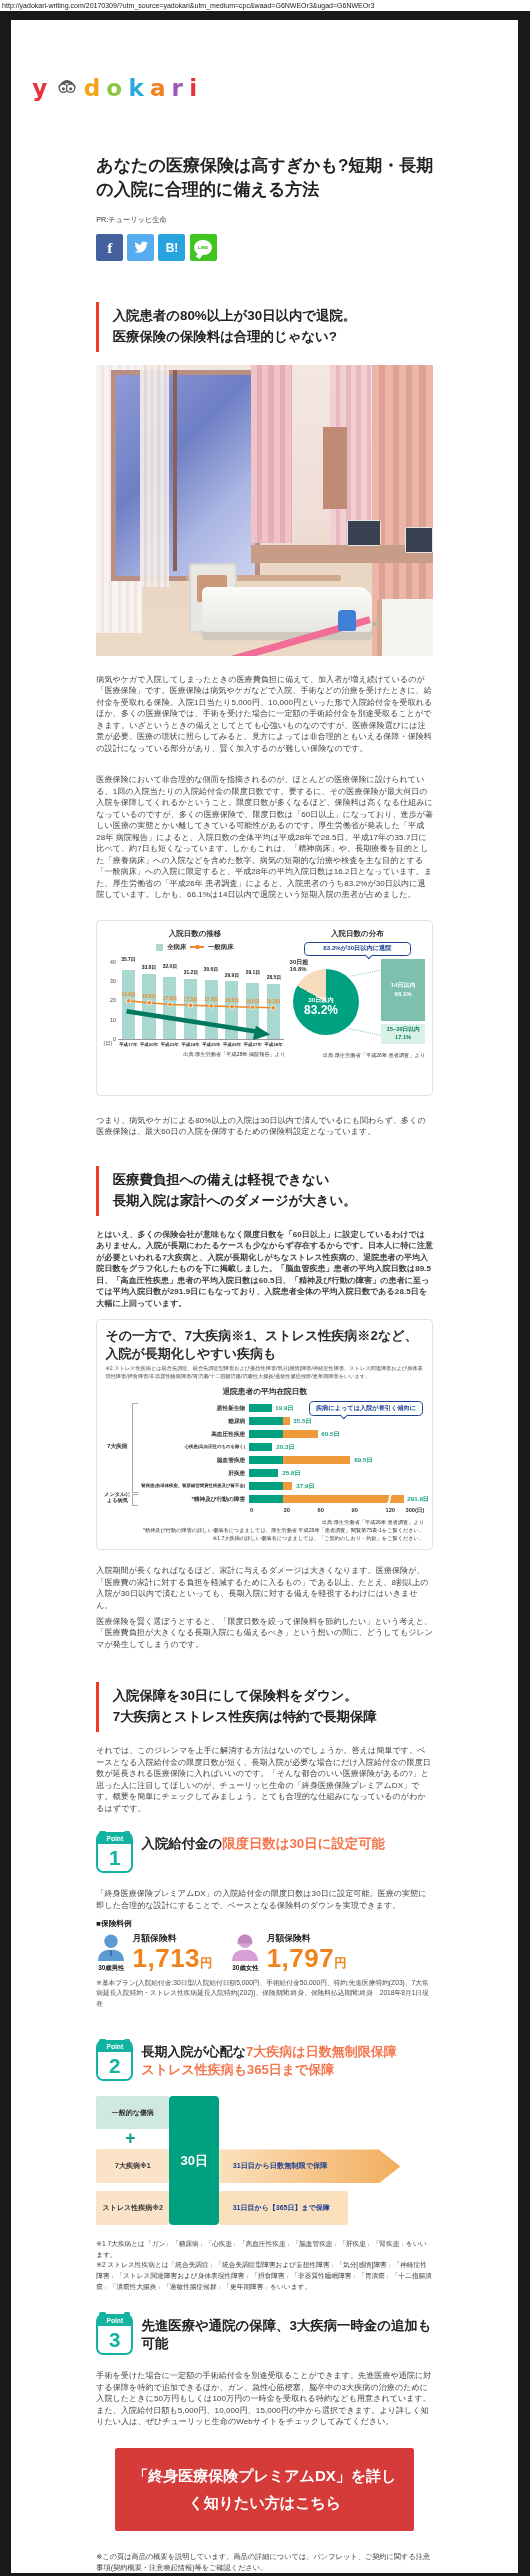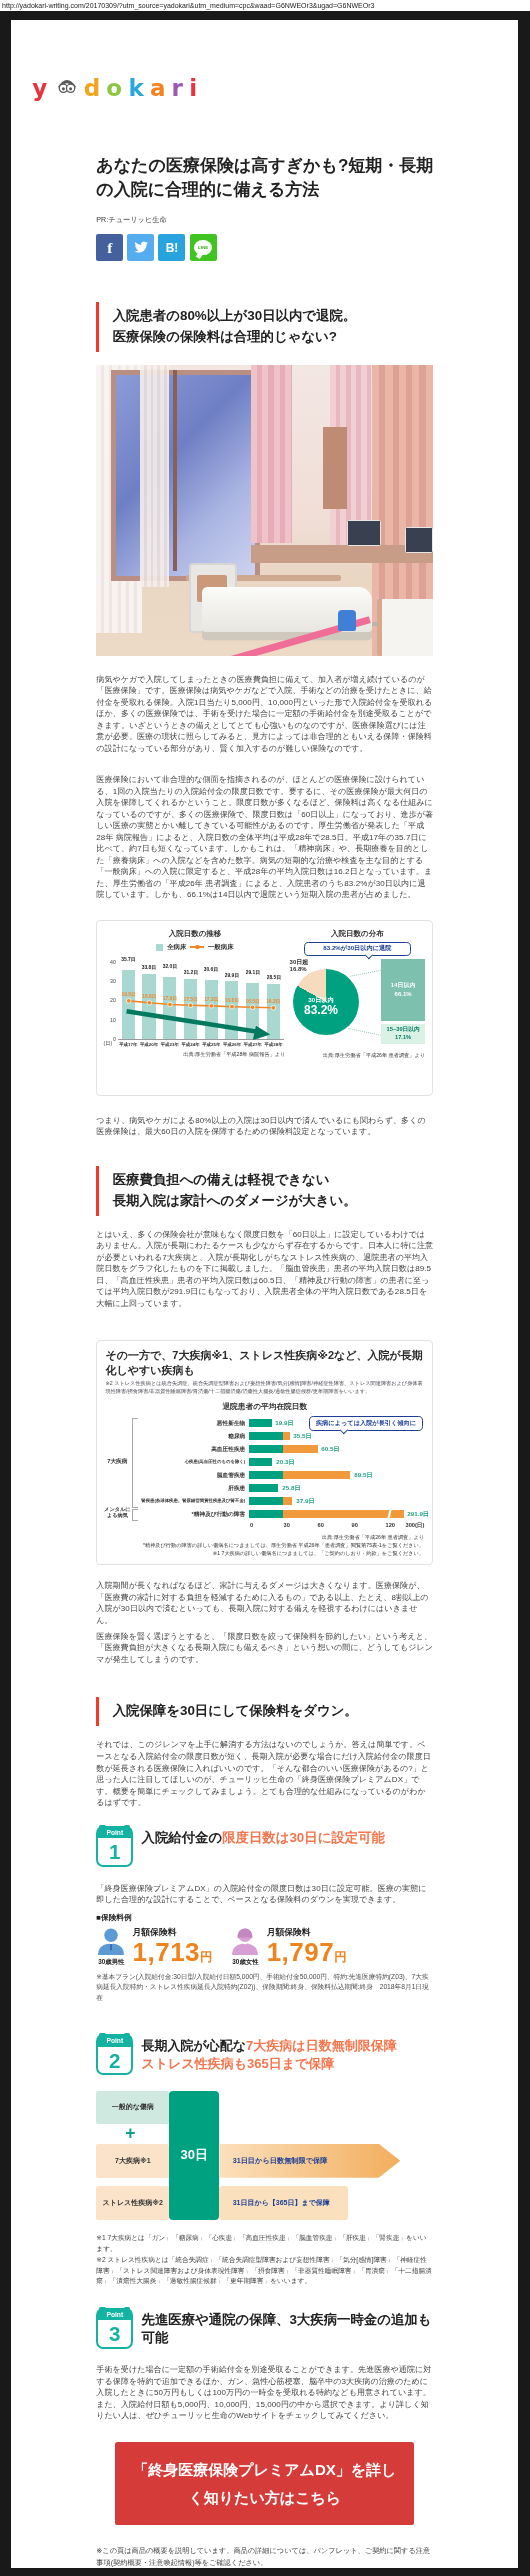--- a/index.html
+++ b/index.html
@@ -69,21 +69,21 @@
   .pie-in{position:absolute;left:14.4px;top:37px;color:#fff;font-size:6.2px;font-weight:bold;text-align:center;line-height:1.2;}
   .pie-in .big{font-size:12px;}
   .stack{position:absolute;right:0;top:0;width:44px;}
   .st-a{height:62px;background:#7cc0ad;color:#fff;display:flex;flex-direction:column;align-items:center;justify-content:center;font-size:6px;font-weight:bold;text-align:center;line-height:1.4;}
   .st-b{margin-top:3.1px;height:20.6px;background:#daf2e6;color:#00795f;display:flex;flex-direction:column;align-items:center;justify-content:center;font-size:5.7px;font-weight:bold;line-height:1.35;}
   .dash{position:absolute;border-top:1.5px dotted #8fc9b8;}
   .d1{width:39px;left:60px;top:13.4px;transform:rotate(-11deg);}
   .d2{width:39px;left:58px;top:73px;transform:rotate(12deg);}
   
   .chart-card2{border:0.5px solid #e2e2e2;border-radius:4.1px;margin:0 0 15.5px 0;padding:7.2px 8.2px 6.2px 8.2px;box-sizing:border-box;}
-  .c2-title{font-size:11px;font-weight:bold;color:#2b2b2b;}
+  .c2-title{font-size:13px;font-weight:bold;color:#2b2b2b;font-family:Liberation Mono, monospace;}
   .c2-note{font-size:5.2px;color:#4a4a55;line-height:1.5;margin-top:2.1px;}
   .c2-charttitle{font-size:7.7px;font-weight:bold;color:#333;text-align:center;margin:6.2px 0 5.2px 0;}
   .hbar{position:relative;padding-left:33px;}
   .hrow{display:flex;align-items:center;height:13px;}
   .hlabel{width:111px;text-align:right;padding-right:4.1px;font-size:5.7px;font-weight:bold;color:#333;line-height:1.1;box-sizing:border-box;}
   .hlabel.small{font-size:4.4px;}
   .hplot{position:relative;width:175px;height:13px;background-image:repeating-linear-gradient(90deg,#e0e0e0 0,#e0e0e0 0.5px,transparent 0.5px,transparent 34px);}
   .hseg{position:absolute;top:2.3px;height:8.2px;}
   .hval{position:absolute;top:2.1px;font-size:6.2px;font-weight:bold;color:#1fa184;white-space:nowrap;}
   .haxis{position:relative;height:8.2px;margin-left:115px;width:175px;font-size:5.7px;color:#333;font-weight:bold;}
@@ -286,21 +286,21 @@
       </div>
     </div>
 
     <p class="body" style="margin-bottom:28px;">つまり、病気やケガによる80%以上の入院は30日以内で済んでいるにも関わらず、多くの医療保険は、最大60日の入院を保障するための保険料設定となっています。</p>
 
     <h2 class="sec">
       <span class="l">医療費負担への備えは軽視できない</span>
       <span class="l">長期入院は家計へのダメージが大きい。</span>
     </h2>
 
-    <p class="body" style="margin-bottom:30px;">とはいえ、多くの保険会社が意味もなく限度日数を「60日以上」に設定しているわけではありません。入院が長期にわたるケースも少なからず存在するからです。日本人に特に注意が必要といわれる7大疾病と、入院が長期化しがちなストレス性疾病の、退院患者の平均入院日数をグラフ化したものを下に掲載しました。「脳血管疾患」患者の平均入院日数は89.5日、「高血圧性疾患」患者の平均入院日数は60.5日、「精神及び行動の障害」の患者に至っては平均入院日数が291.9日にもなっており、入院患者全体の平均入院日数である28.5日を大幅に上回っています。</p>
+    <p class="body" style="margin-bottom:9px;font-weight:bold;">とはいえ、多くの保険会社が意味もなく限度日数を「60日以上」に設定しているわけではありません。入院が長期にわたるケースも少なからず存在するからです。日本人に特に注意が必要といわれる7大疾病と、入院が長期化しがちなストレス性疾病の、退院患者の平均入院日数をグラフ化したものを下に掲載しました。「脳血管疾患」患者の平均入院日数は89.5日、「高血圧性疾患」患者の平均入院日数は60.5日、「精神及び行動の障害」の患者に至っては平均入院日数が291.9日にもなっており、入院患者全体の平均入院日数である28.5日を大幅に上回っています。</p>
 
     <div class="chart-card2">
       <div class="c2-title">その一方で、7大疾病※1、ストレス性疾病※2など、入院が長期化しやすい疾病も</div>
       <div class="c2-note">※2 ストレス性疾病とは統合失調症、統合失調症型障害および妄想性障害/気分[感情]障害/神経症性障害、ストレス関連障害および身体表現性障害/摂食障害/非器質性睡眠障害/胃潰瘍/十二指腸潰瘍/潰瘍性大腸炎/過敏性腸症候群/更年期障害をいいます。</div>
       <div class="c2-charttitle">退院患者の平均在院日数</div>
       <div class="hbar" id="hbar-body">
         <div id="hbar-rows">
             <div class="hrow">
               <div class="hlabel">悪性新生物</div>
               <div class="hplot">
@@ -383,20 +383,21 @@
       <div class="src r">出典:厚生労働省「平成26年 患者調査」より</div>
       <div class="fn">*精神及び行動の障害の詳しい傷病名につきましては、厚生労働省 平成26年「患者調査」閲覧第75表-1をご覧ください。</div>
       <div class="fn">※1 7大疾病の詳しい傷病名につきましては、「ご契約のしおり・約款」をご覧ください。</div>
     </div>
 
     <p class="body" style="margin-bottom:4.1px;">入院期間が長くなればなるほど、家計に与えるダメージは大きくなります。医療保険が、「医療費の家計に対する負担を軽減するために入るもの」である以上、たとえ、8割以上の入院が30日以内で済むといっても、長期入院に対する備えを軽視するわけにはいきません。</p>
     <p class="body" style="margin-bottom:32px;">医療保険を賢く選ぼうとすると、「限度日数を絞って保険料を節約したい」という考えと、「医療費負担が大きくなる長期入院にも備えるべき」という想いの間に、どうしてもジレンマが発生してしまうのです。</p>
 
     <h2 class="sec">
       <span class="l">入院保障を30日にして保険料をダウン。</span>
+      <span class="l">7大疾病とストレス性疾病は特約で長期保障</span>
     </h2>
 
     <p class="body" style="margin-bottom:17.5px;">それでは、このジレンマを上手に解消する方法はないのでしょうか。答えは簡単です。ベースとなる入院給付金の限度日数が短く、長期入院が必要な場合にだけ入院給付金の限度日数が延長される医療保険に入ればいいのです。「そんな都合のいい医療保険があるの?」と思った人に注目してほしいのが、チューリッヒ生命の「終身医療保険プレミアムDX」です。概要を簡単にチェックしてみましょう。とても合理的な仕組みになっているのがわかるはずです。</p>
 
     <div class="pt-head">
       <div class="badge">
         <div class="tab">Point</div>
         <div class="num">1</div>
       </div>
       <div class="pt-title"><span>入院給付金の</span><span class="or">限度日数は30日に設定可能</span></div>

